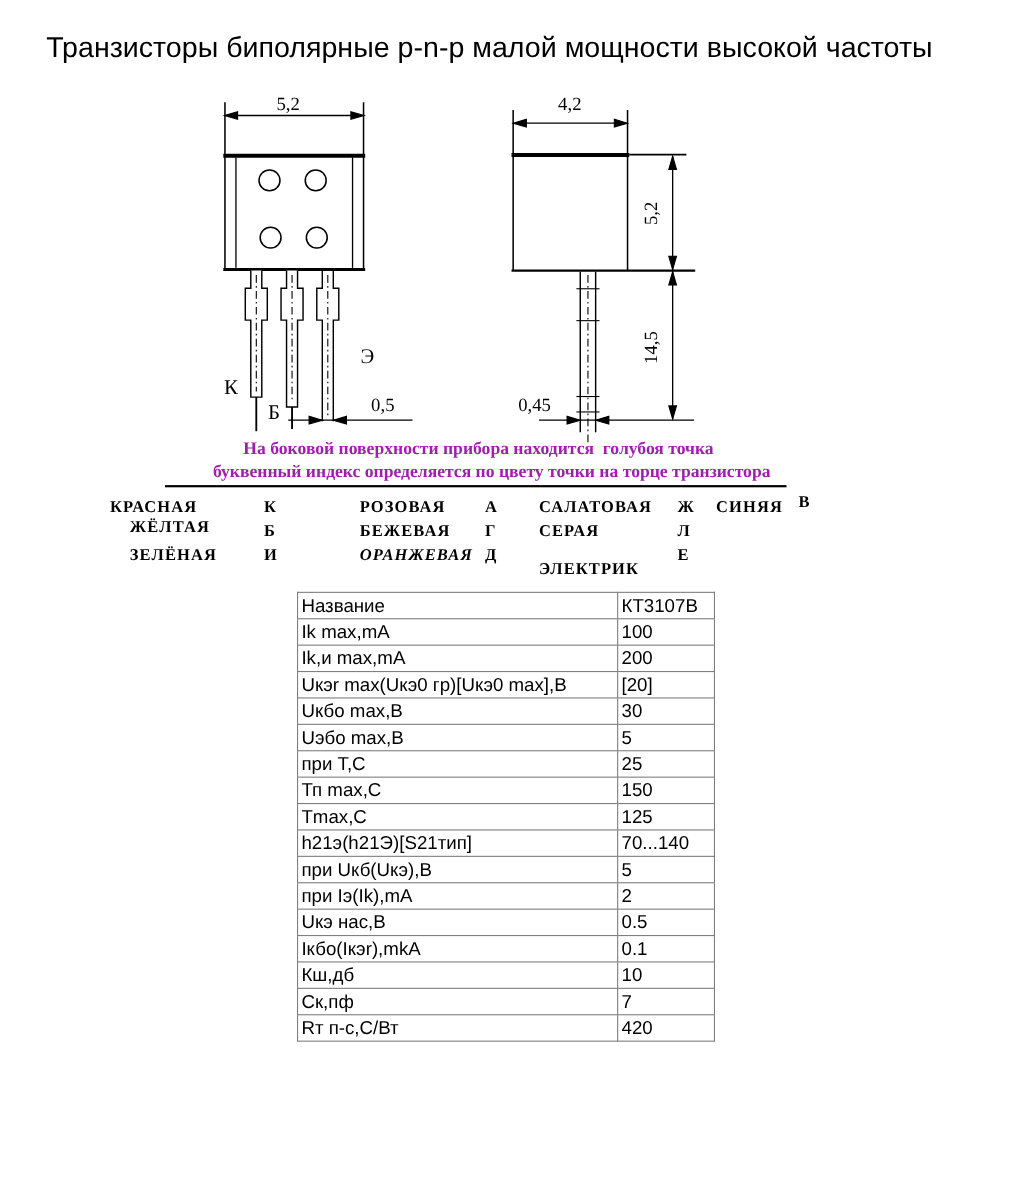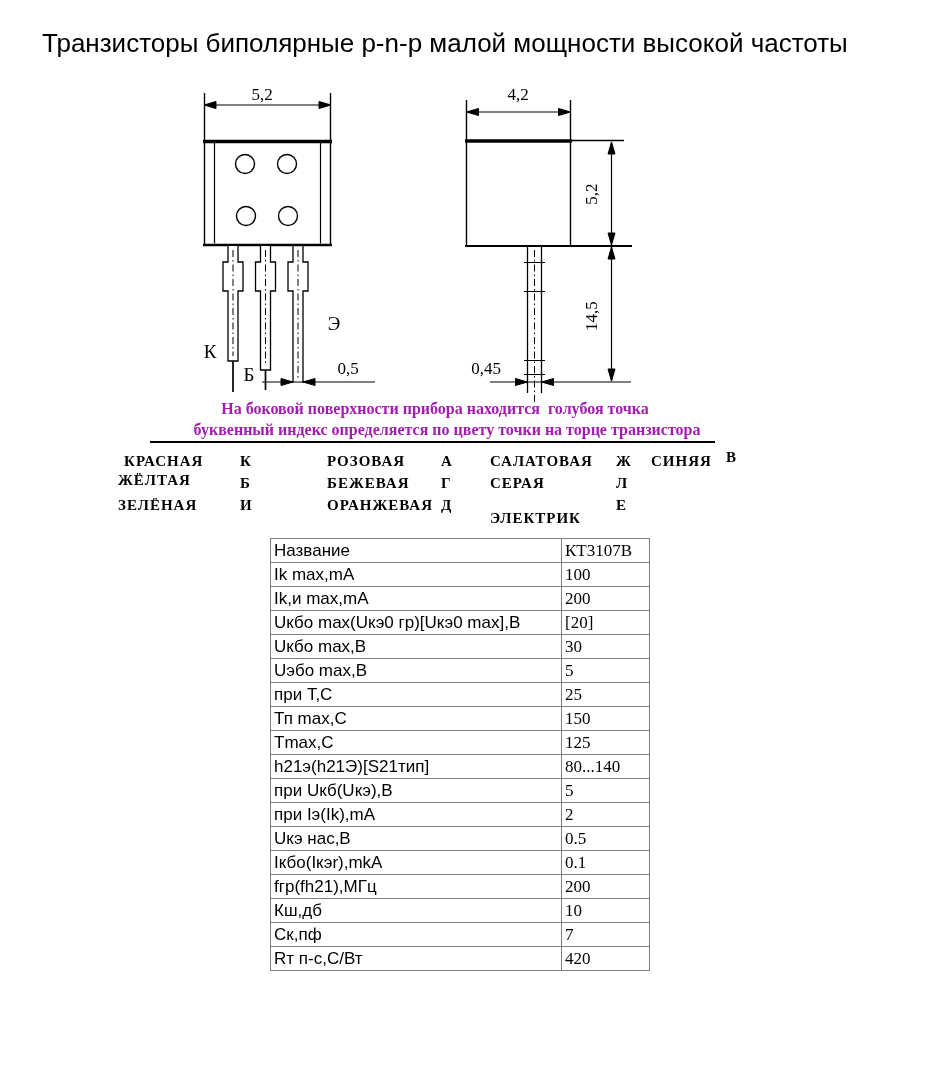--- a/index.html
+++ b/index.html
@@ -8,21 +8,21 @@
   svg{position:absolute;overflow:visible;}
   svg text{fill:#000;font-family:"Liberation Serif",serif;}
   .dimnum{font-size:17px;}
   .pinlbl{font-size:19px;}
   .note{position:absolute;transform:translateX(-50%);font-family:"Liberation Serif",serif;font-weight:bold;font-size:16px;white-space:pre;color:#a21caf;}
   .rule{position:absolute;background:#000;}
   .ccell{position:absolute;font-family:"Liberation Serif",serif;font-weight:bold;font-size:15px;letter-spacing:1px;white-space:nowrap;color:#000;}
   table.params{position:absolute;left:270px;top:538px;border-collapse:collapse;table-layout:fixed;width:371px;font-family:"Liberation Sans",sans-serif;font-size:17px;color:#000;}
   table.params td{border:1px solid #7f7f7f;height:23px;padding:0 0 0 3px;line-height:22px;white-space:nowrap;overflow:visible;}
   td.lab{width:287px;}
-  td.val{width:84px;font-family:Liberation Serif, serif;}
+  td.val{width:84px;}
 </style>
 </head>
 <body>
 
 <div class="page">
 
   <div class="title">Транзисторы биполярные p-n-p малой мощности высокой частоты</div>
 
   <svg style="left:170px;top:80px;" width="230" height="330" viewBox="170 80 230 330">
     <g stroke="#000" fill="#000">
@@ -111,60 +111,60 @@
       <polygon points="527.5,382 515.5,378.5 515.5,385.5"></polygon>
       <polygon points="541.5,382 553.5,378.5 553.5,385.5"></polygon>
     </g>
   </svg>
 
   <div class="note" style="left:435px;top:400px;">На боковой поверхности прибора находится  голубоя точка</div>
   <div class="note" style="left:447px;top:421px;">буквенный индекс определяется по цвету точки на торце транзистора</div>
   <div class="rule" style="left:150px;top:441px;width:565px;height:2px;"></div>
 
   <div>
-    <span class="ccell" style="left:124px;top:453px;">КРАСНАЯ</span>
+    <span class="ccell" style="left:100px;top:453px;">КРАСНАЯ</span>
     <span class="ccell" style="left:240px;top:453px;">К</span>
     <span class="ccell" style="left:327px;top:453px;">РОЗОВАЯ</span>
     <span class="ccell" style="left:441px;top:453px;">А</span>
     <span class="ccell" style="left:490px;top:453px;">САЛАТОВАЯ</span>
     <span class="ccell" style="left:616px;top:453px;">Ж</span>
     <span class="ccell" style="left:651px;top:453px;">СИНЯЯ</span>
     <span class="ccell" style="left:726px;top:449px;">В</span>
 
     <span class="ccell" style="left:118px;top:472px;">ЖЁЛТАЯ</span>
     <span class="ccell" style="left:240px;top:475px;">Б</span>
     <span class="ccell" style="left:327px;top:475px;">БЕЖЕВАЯ</span>
     <span class="ccell" style="left:441px;top:475px;">Г</span>
     <span class="ccell" style="left:490px;top:475px;">СЕРАЯ</span>
     <span class="ccell" style="left:616px;top:475px;">Л</span>
 
     <span class="ccell" style="left:118px;top:497px;">ЗЕЛЁНАЯ</span>
     <span class="ccell" style="left:240px;top:497px;">И</span>
-    <span class="ccell" style="left:327px;top:497px;">ОРАНЖЕВАЯ</span>
+    <span class="ccell" style="left:327px;top:497px;font-style:italic;">ОРАНЖЕВАЯ</span>
     <span class="ccell" style="left:441px;top:497px;">Д</span>
     <span class="ccell" style="left:490px;top:510px;">ЭЛЕКТРИК</span>
     <span class="ccell" style="left:616px;top:497px;">Е</span>
   </div>
 
   <table class="params">
     <tbody>
       <tr>
         <td class="lab">Название</td>
         <td class="val">КТ3107В</td>
       </tr>
       <tr>
           <td class="lab">Ik max,mA</td>
           <td class="val">100</td>
         </tr>
       <tr>
           <td class="lab">Ik,и max,mA</td>
           <td class="val">200</td>
         </tr>
       <tr>
-          <td class="lab">Uкбо max(Uкэ0 гр)[Uкэ0 max],В</td>
+          <td class="lab">Uкэr max(Uкэ0 гр)[Uкэ0 max],В</td>
           <td class="val">[20]</td>
         </tr>
       <tr>
           <td class="lab">Uкбо max,В</td>
           <td class="val">30</td>
         </tr>
       <tr>
           <td class="lab">Uэбо max,В</td>
           <td class="val">5</td>
         </tr>
@@ -175,43 +175,39 @@
       <tr>
           <td class="lab">Тп max,С</td>
           <td class="val">150</td>
         </tr>
       <tr>
           <td class="lab">Tmax,С</td>
           <td class="val">125</td>
         </tr>
       <tr>
           <td class="lab">h21э(h21Э)[S21тип]</td>
-          <td class="val">80...140</td>
+          <td class="val">70...140</td>
         </tr>
       <tr>
           <td class="lab">при Uкб(Uкэ),В</td>
           <td class="val">5</td>
         </tr>
       <tr>
           <td class="lab">при Iэ(Ik),mA</td>
           <td class="val">2</td>
         </tr>
       <tr>
           <td class="lab">Uкэ нас,В</td>
           <td class="val">0.5</td>
         </tr>
       <tr>
           <td class="lab">Iкбо(Iкэr),mkA</td>
           <td class="val">0.1</td>
         </tr>
       <tr>
-          <td class="lab">fгр(fh21),МГц</td>
-          <td class="val">200</td>
-        </tr>
-      <tr>
           <td class="lab">Кш,дб</td>
           <td class="val">10</td>
         </tr>
       <tr>
           <td class="lab">Ск,пф</td>
           <td class="val">7</td>
         </tr>
       <tr>
           <td class="lab">Rт п-с,С/Вт</td>
           <td class="val">420</td>

